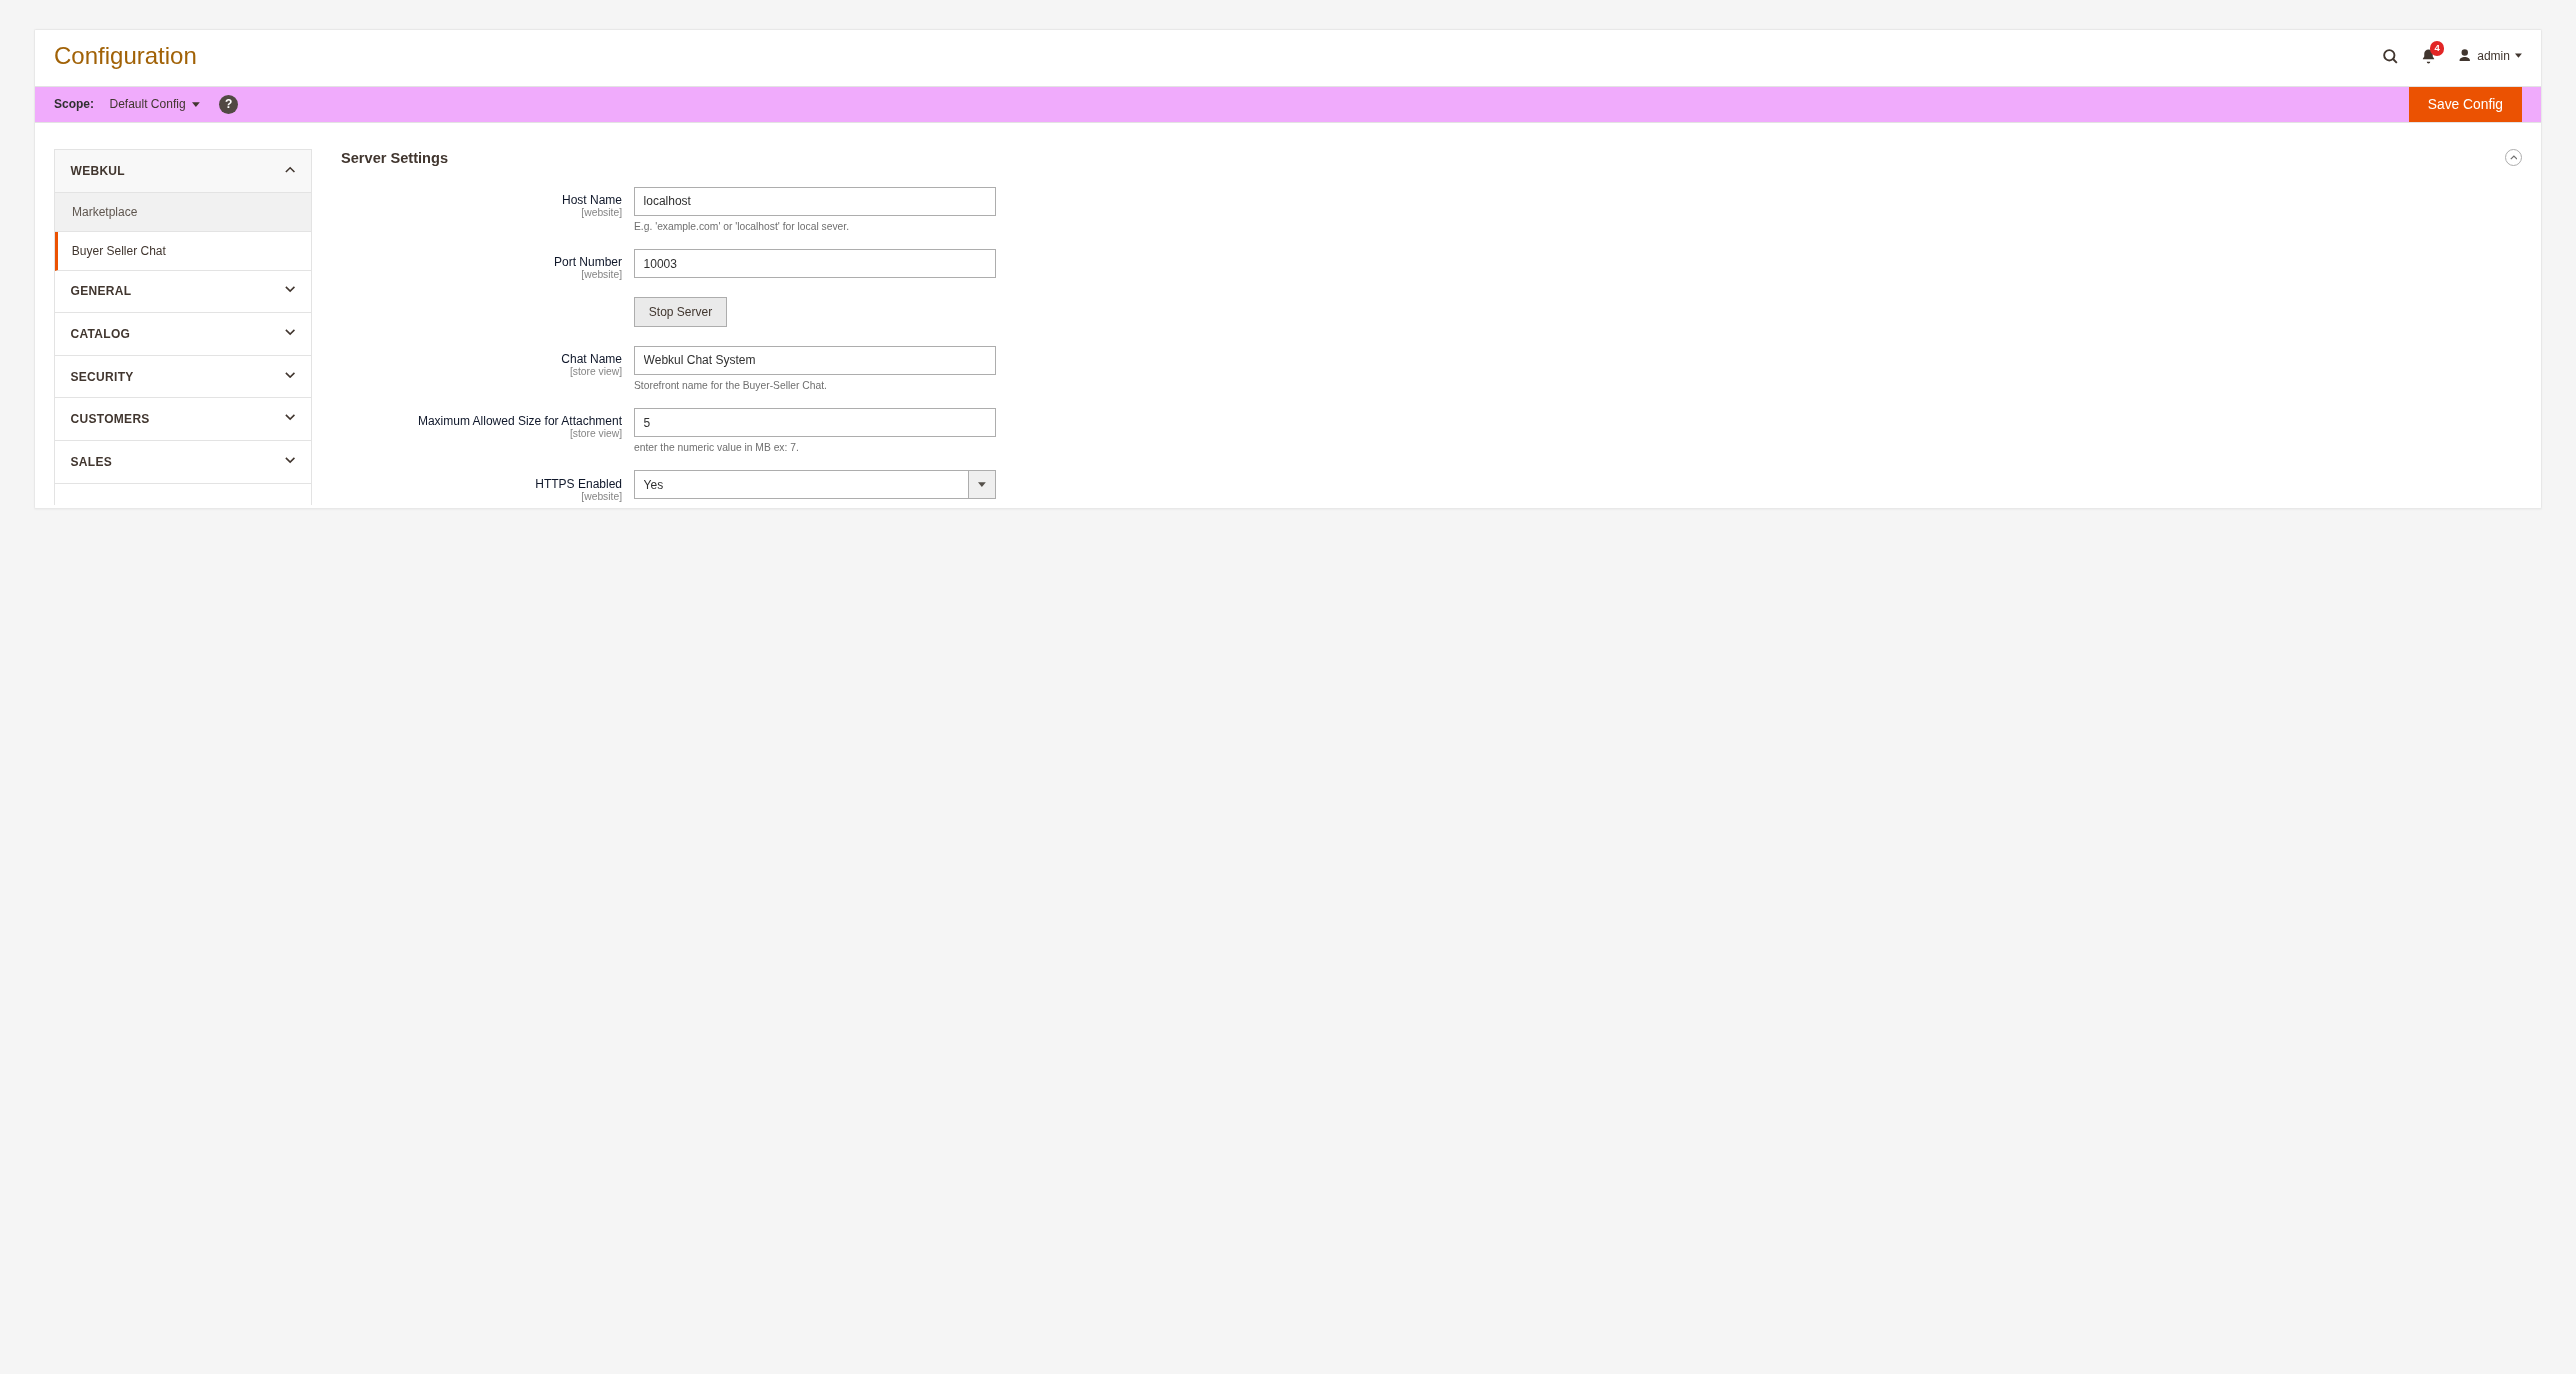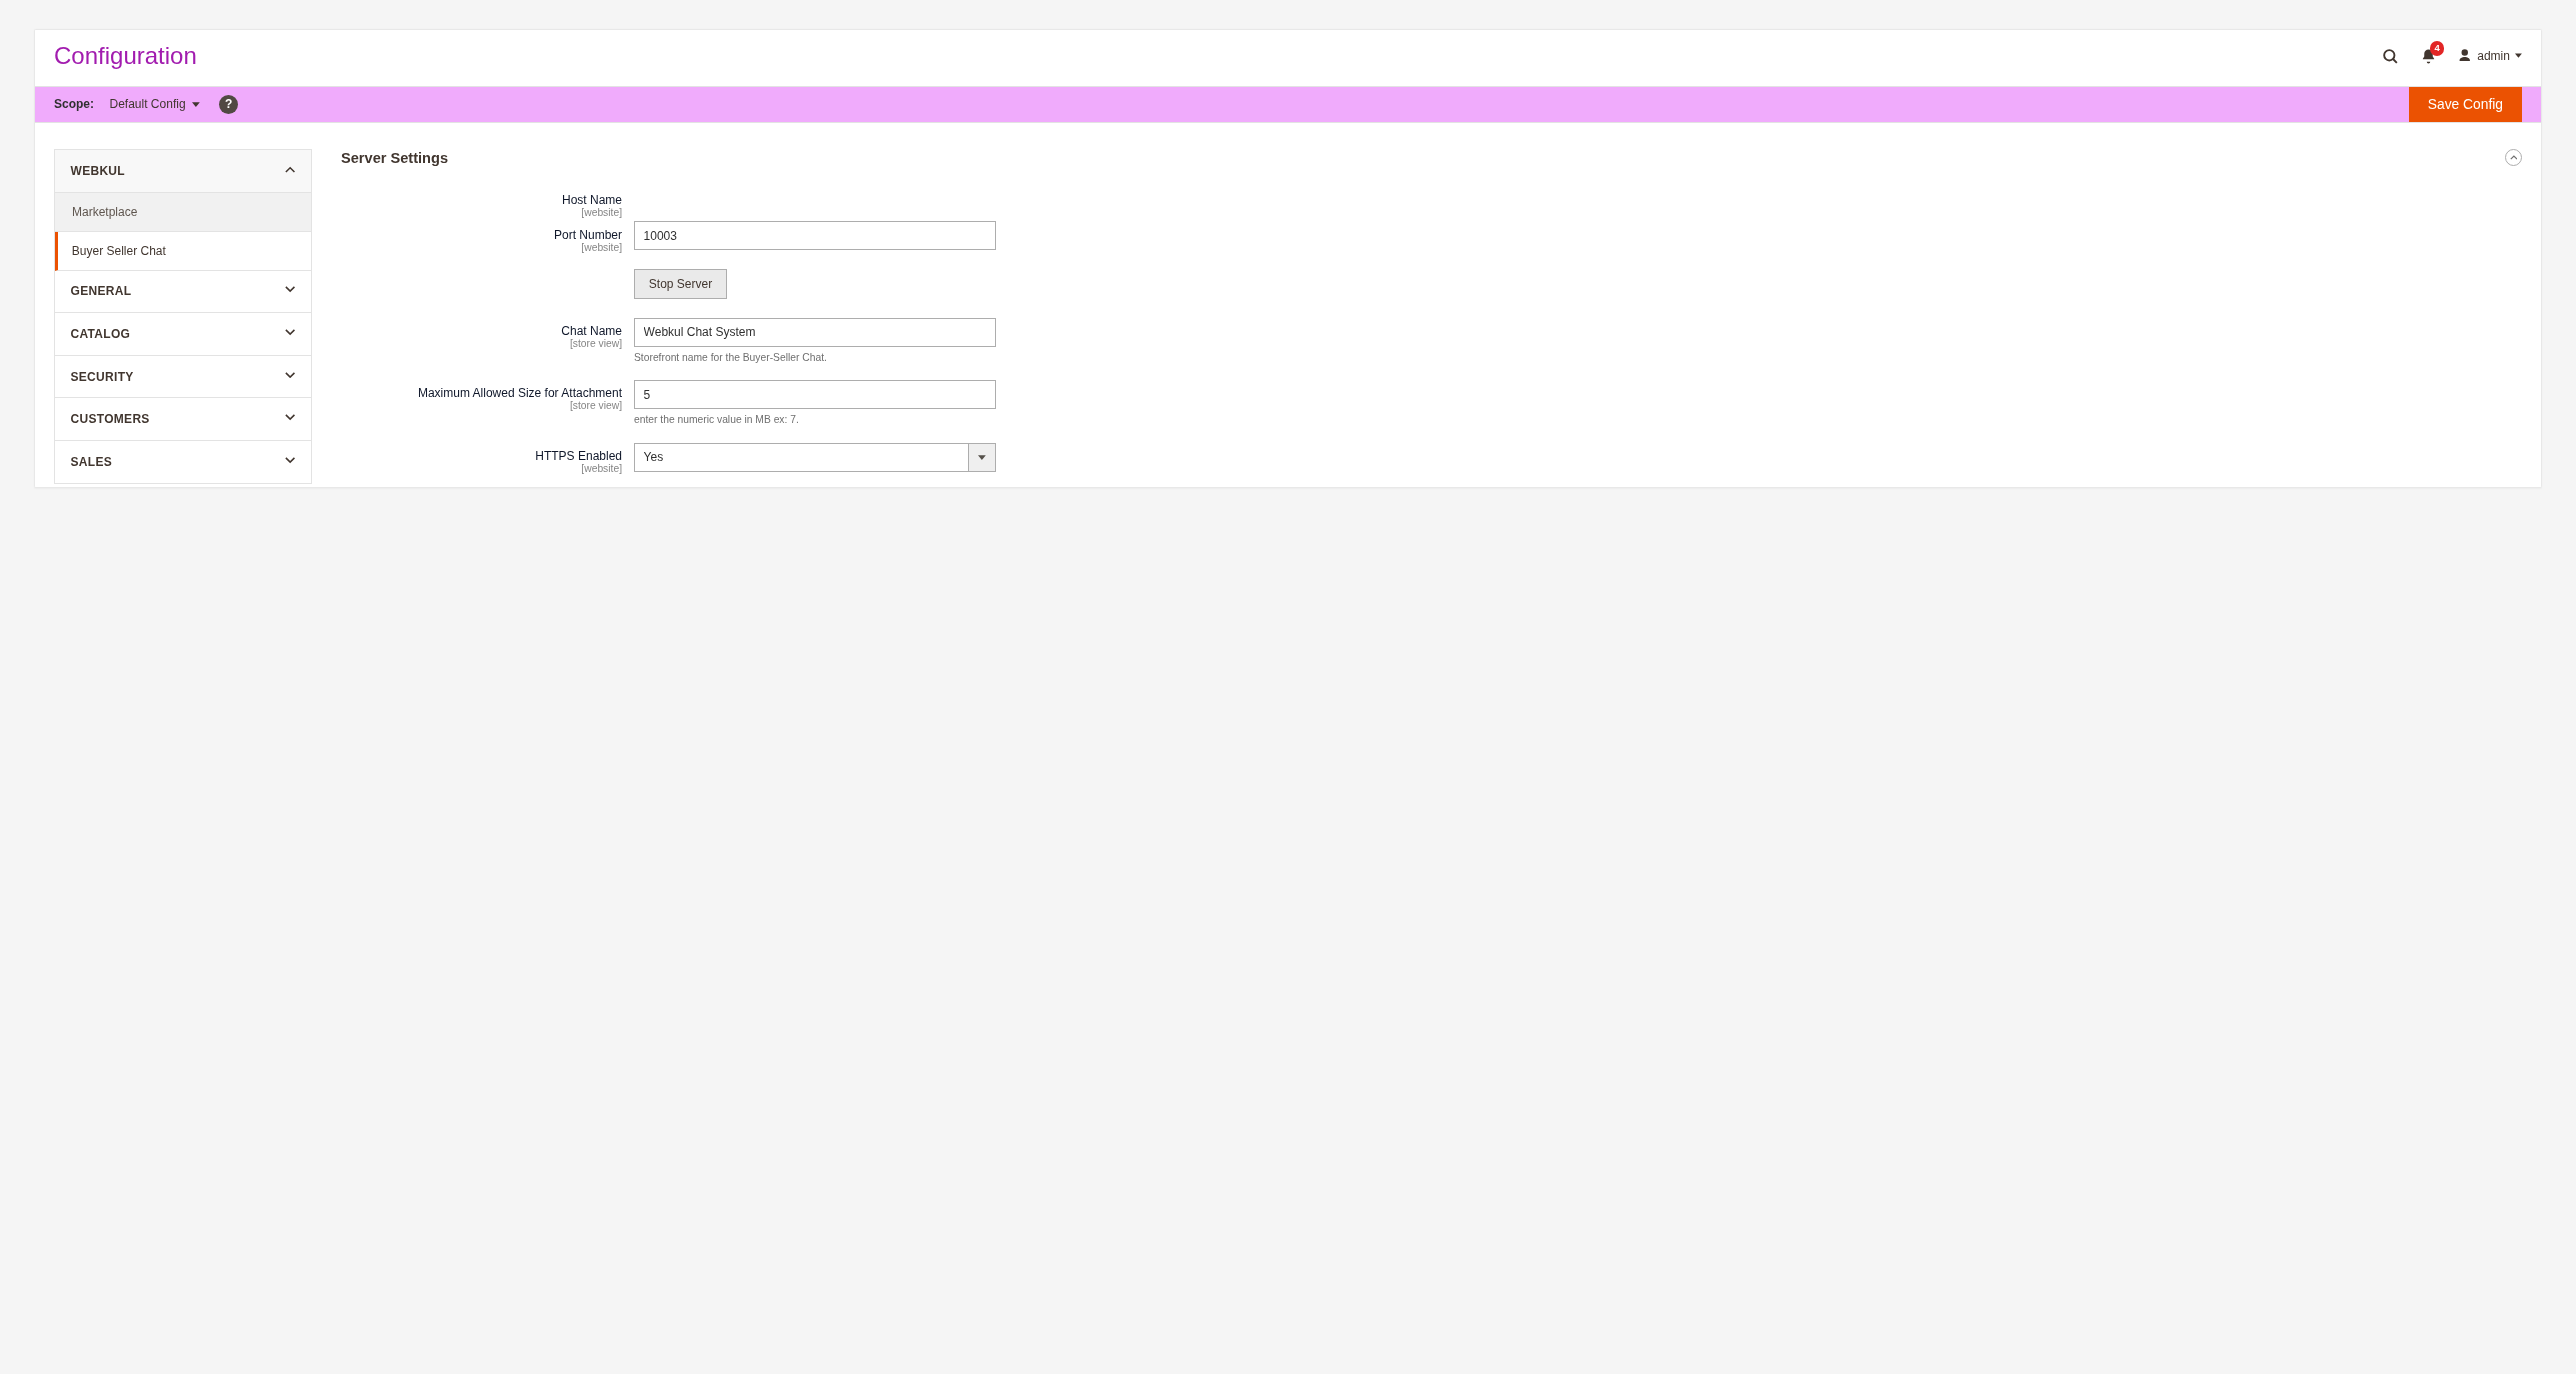--- a/index.html
+++ b/index.html
@@ -18,21 +18,21 @@
   overflow: hidden;
 }
 .topbar {
   display: flex;
   align-items: center;
   padding: 12px 19px 15.5px 19px;
 }
 .topbar h1 {
   font-size: 24px;
   font-weight: 400;
-  color: #a21caf;
+  color: #a16207;
   flex: 1;
 }
 .topbar-right { display:flex; align-items:center; gap:19px; }
 .icon-btn { width:19px; height:19px; display:inline-flex; align-items:center; justify-content:center; cursor:pointer; position:relative; }
 .badge {
   position:absolute; top:-5.2px; right:-6.9px;
   background:#e22626; color:#fff; font-size:9.5px; font-weight:600;
   border-radius:7.8px; min-width:14.6px; height:14.6px; line-height:14.6px; text-align:center;
   padding:0 3.4px;
 }
@@ -229,20 +229,24 @@
               <path d="M1 5l4-4 4 4"></path>
             </svg>
         </span>
       </div>
 
       <div class="form-row">
         <div class="label-col">
           <span class="lbl">Host Name</span>
           <span class="scope-note">[website]</span>
         </div>
+        <div class="input-col">
+          <input class="text-input" value="localhost" style="">
+          <div class="hint">E.g. 'example.com' or 'localhost' for local sever.</div>
+        </div>
       </div>
 
       <div class="form-row">
         <div class="label-col">
           <span class="lbl">Port Number</span>
           <span class="scope-note">[website]</span>
         </div>
         <div class="input-col gap-after">
           <input class="text-input" value="10003" style="">
         </div>

